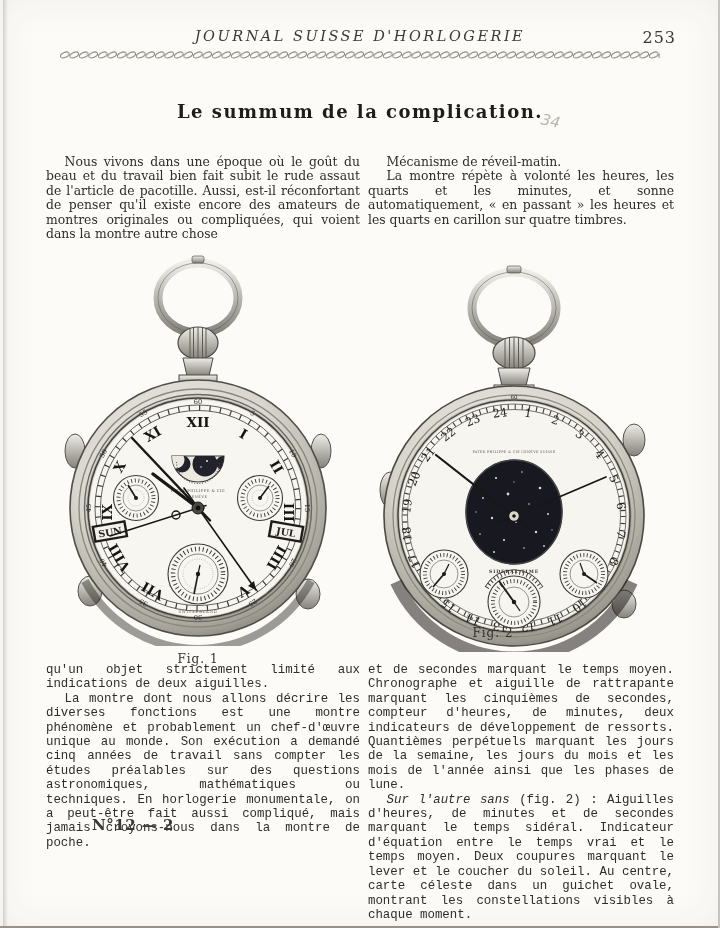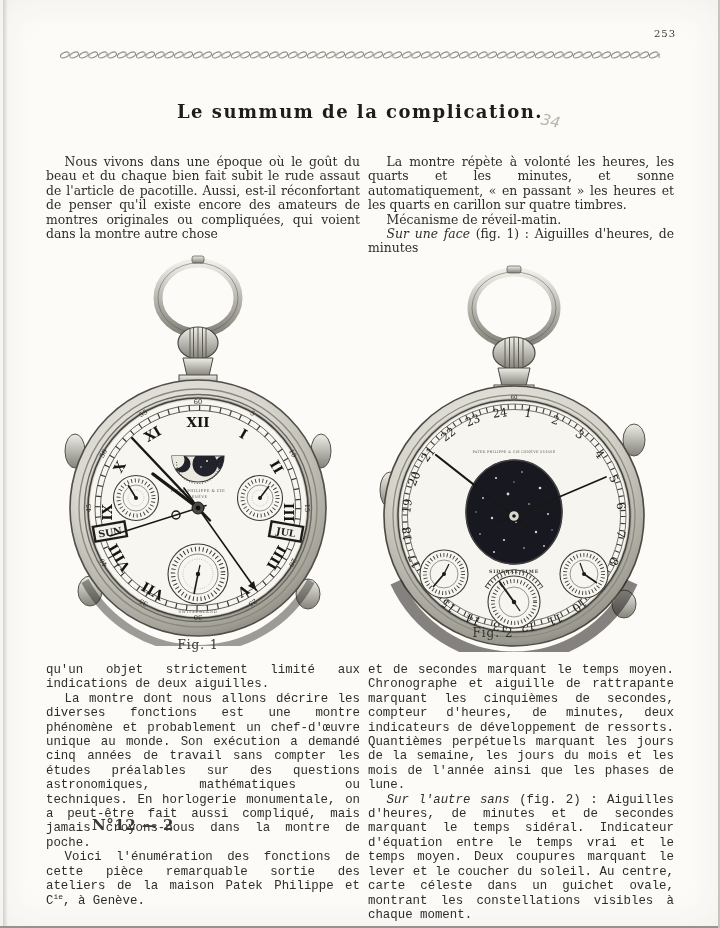--- a/index.html
+++ b/index.html
@@ -9,79 +9,79 @@
     font-family:"DejaVu Serif","Liberation Serif",serif;color:#2b2a27;
     box-shadow:inset 0 0 40px rgba(60,55,45,.06);
   }
   .edge-left{position:absolute;left:3px;top:0;width:5px;height:928px;
     background:linear-gradient(to right,rgba(70,65,55,.20),rgba(70,65,55,0));}
   .edge-bottom{position:absolute;left:0;bottom:0;width:720px;height:2px;background:#97938b;}
   .edge-right{position:absolute;right:0;top:0;width:2px;height:928px;background:#c7c4bc;}
 
   .journal-header{position:absolute;left:0;top:28px;width:720px;text-align:center;
     font-style:italic;font-size:14.5px;letter-spacing:2.5px;color:#3a3935;}
-  .page-number{position:absolute;right:44px;top:28px;font-size:10px;letter-spacing:1px;color:#3a3935;text-align:center;}
+  .page-number{position:absolute;right:44px;top:28px;font-size:16px;letter-spacing:1px;color:#3a3935;text-align:center;}
   .chain-rule{position:absolute;left:60px;top:50px;}
 
   .article-title{position:absolute;left:0;top:101px;width:720px;text-align:center;
     font-weight:bold;font-size:18px;letter-spacing:1.5px;color:#1e1d1a;}
   .hand-note{position:absolute;left:541px;top:112px;font-size:15px;color:#b8b3aa;
     transform:rotate(12deg);font-family:"DejaVu Sans",sans-serif;font-style:italic;}
 
   .col{position:absolute;font-size:12.4px;line-height:14.4px;text-align:justify;color:#2e2d29;}
   .col p{margin:0;}
   .col p.ind{text-indent:1.5em;}
   .col i.lead{font-style:italic;}
   #col-top-left{left:46px;top:155px;width:314px;}
   #col-top-right{left:368px;top:155px;width:306px;}
   #col-bot-left{left:46px;top:663px;width:314px;font-family:Liberation Mono, monospace;}
   #col-bot-right{left:368px;top:663px;width:306px;font-family:Liberation Mono, monospace;}
   sup{font-size:8px;line-height:0;}
 
   .fig-caption{position:absolute;width:100px;text-align:center;font-size:12px;
     letter-spacing:1px;color:#33322e;}
-  #cap1{left:148px;top:638px;}
+  #cap1{left:148px;top:652px;}
   #cap2{left:443px;top:626px;}
   .figure-svg{position:absolute;}
   #fig1-svg{left:45px;top:246px;}
   #fig2-svg{left:362px;top:252px;}
 
   .footer-mark{position:absolute;left:48px;top:816px;font-size:15px;font-weight:bold;
     letter-spacing:.5px;color:#3a3935;margin-left:44px;}
 </style>
 </head>
 <body>
 
 <div id="page">
   <div class="edge-left"></div>
   <div class="edge-bottom"></div>
   <div class="edge-right"></div>
 
+  <div class="journal-header">JOURNAL SUISSE D'HORLOGERIE</div>
   <div class="page-number">253</div>
 
   <svg class="chain-rule" width="600" height="10">
     <defs>
       <pattern id="chain" width="9.5" height="10" patternUnits="userSpaceOnUse">
         <ellipse cx="4.7" cy="5" rx="4.6" ry="2.5" transform="rotate(-24 4.7 5)" fill="none" stroke="#8d8a81" stroke-width="1.1"></ellipse>
       </pattern>
     </defs>
     <rect x="0" y="0" width="600" height="10" fill="url(#chain)"></rect>
   </svg>
 
   <div class="article-title">Le summum de la complication.</div>
   <div class="hand-note">34</div>
 
   <div class="col" id="col-top-left">
-    <p class="ind">Nous vivons dans une époque où le goût du beau et du chaque bien fait subit le rude assaut de l'article de pacotille. Aussi, est-il réconfortant de penser qu'il existe encore des amateurs de montres originales ou compliquées, qui voient dans la montre autre chose</p>
+    <p class="ind">Nous vivons dans une époque où le goût du beau et du travail bien fait subit le rude assaut de l'article de pacotille. Aussi, est-il réconfortant de penser qu'il existe encore des amateurs de montres originales ou compliquées, qui voient dans la montre autre chose</p>
   </div>
 
   <div class="col" id="col-top-right">
+    <p class="ind">Mécanisme de réveil-matin.</p>
     <p class="ind">La montre répète à volonté les heures, les quarts et les minutes, et sonne automatiquement, « en passant » les heures et les quarts en carillon sur quatre timbres.</p>
-    <p class="ind">Mécanisme de réveil-matin.</p>
-    <p class="ind"><i class="lead">Sur une face</i><span> (fig. 1) : Aiguilles d'heures, de minutes</span></p>
   </div>
 
   <svg id="fig1-svg" class="figure-svg" width="312" height="400" viewBox="0 0 312 400">
     <defs>
       <radialGradient id="case1" cx="42%" cy="34%" r="75%">
         <stop offset="0" stop-color="#f3f2ec"></stop>
           <stop offset=".55" stop-color="#d8d6ce"></stop>
         <stop offset=".85" stop-color="#a4a298"></stop>
           <stop offset="1" stop-color="#6f6d64"></stop>
       </radialGradient>
@@ -356,21 +356,20 @@
       </g>
     </g>
   </svg>
 
   <div class="fig-caption" id="cap1">Fig. 1</div>
   <div class="fig-caption" id="cap2">Fig. 2</div>
 
   <div class="col" id="col-bot-left">
     <p>qu'un objet strictement limité aux indications de deux aiguilles.</p>
     <p class="ind">La montre dont nous allons décrire les diverses fonctions est une montre phénomène et probablement un chef-d'œuvre unique au monde. Son exécution a demandé cinq années de travail sans compter les études préalables sur des questions astronomiques, mathématiques ou techniques. En horlogerie monumentale, on a peut-être fait aussi compliqué, mais jamais croyons-nous dans la montre de poche.</p>
-    <p class="ind"><span>Voici l'énumération des fonctions de cette pièce remarquable sortie des ateliers de la maison Patek Philippe et C</span><sup>ie</sup><span>, à Genève.</span></p>
   </div>
 
   <div class="col" id="col-bot-right">
     <p>et de secondes marquant le temps moyen. Chronographe et aiguille de rattrapante marquant les cinquièmes de secondes, compteur d'heures, de minutes, deux indicateurs de développement de ressorts. Quantièmes perpétuels marquant les jours de la semaine, les jours du mois et les mois de l'année ainsi que les phases de lune.</p>
     <p class="ind"><i class="lead">Sur l'autre sans</i><span> (fig. 2) : Aiguilles d'heures, de minutes et de secondes marquant le temps sidéral. Indicateur d'équation entre le temps vrai et le temps moyen. Deux coupures marquant le lever et le coucher du soleil. Au centre, carte céleste dans un guichet ovale, montrant les constellations visibles à chaque moment.</span></p>
   </div>
 
   <div class="footer-mark">N°12 — 2</div>
 </div>
 

